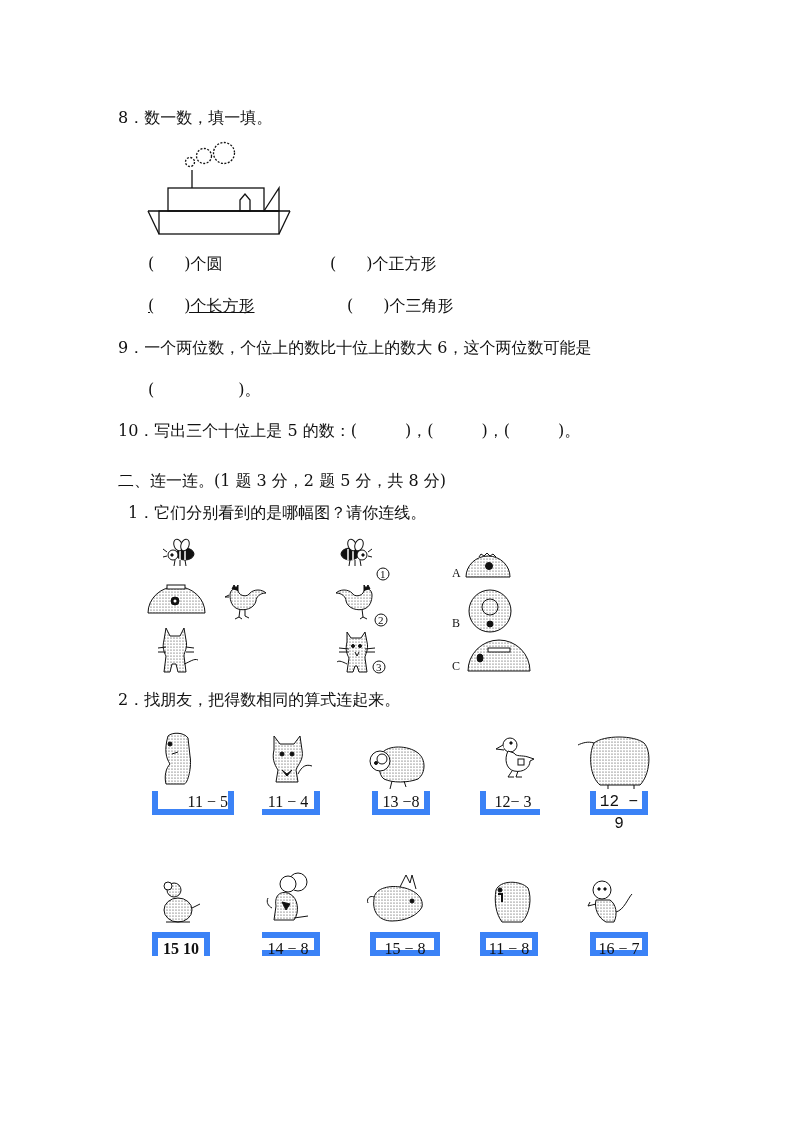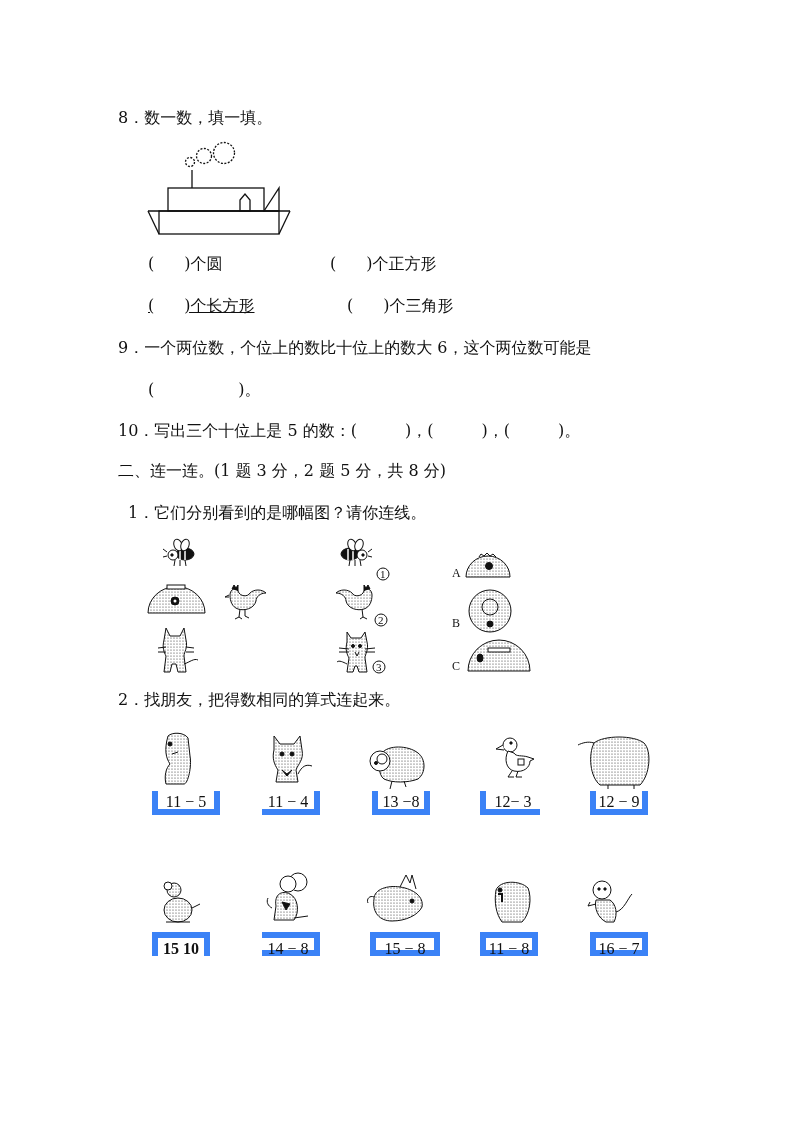--- a/index.html
+++ b/index.html
@@ -64,21 +64,21 @@
 
 <div class="line" style="left:118px; top:338px;">9．一个两位数，个位上的数比十位上的数大 6，这个两位数可能是</div>
 <div class="line" style="left:148px; top:380px;">
   <span>(</span><span class="blank" style="width:84px;"></span><span>)。</span>
 </div>
 
 <div class="line" style="left:118px; top:421px;">
   <span>10．写出三个十位上是 5 的数：(</span><span class="blank" style="width:48px;"></span><span>)，(</span><span class="blank" style="width:48px;"></span><span>)，(</span><span class="blank" style="width:48px;"></span><span>)。</span>
 </div>
 
-<div class="line" style="left:118px; top:461px;">二、连一连。(1 题 3 分，2 题 5 分，共 8 分)</div>
+<div class="line" style="left:118px; top:471px;">二、连一连。(1 题 3 分，2 题 5 分，共 8 分)</div>
 <div class="line" style="left:128px; top:503px;">1．它们分别看到的是哪幅图？请你连线。</div>
 
 <svg style="left:0; top:0;" width="793" height="700">
   <g stroke="#111" stroke-width="1" fill="none">
 
     <g transform="translate(163,540)">
       <ellipse cx="22" cy="14" rx="9" ry="6" fill="#111"></ellipse>
       <line x1="17" y1="9" x2="17" y2="20" stroke="#fff" stroke-width="1.5"></line>
       <line x1="22" y1="8" x2="22" y2="20" stroke="#fff" stroke-width="1.5"></line>
       <circle cx="10" cy="15" r="5" fill="#fff"></circle>
@@ -234,23 +234,23 @@
       <circle cx="14" cy="10" r="9" fill="#fff"></circle>
       <circle cx="11" cy="9" r="1.2" fill="#111"></circle>
       <circle cx="17" cy="9" r="1.2" fill="#111"></circle>
       <path d="M8 20 C 6 28 10 38 18 42 L26 42 C 30 34 28 24 22 20 Z" class="dot-fill"></path>
       <path d="M8 24 L0 26 L2 22"></path>
       <path d="M28 32 C 36 30 40 18 44 14"></path>
     </g>
   </g>
 </svg>
 
-<div class="box no-top" style="left:152px; top:791px; width:68px;">11 − 5</div>
+<div class="box no-top" style="left:152px; top:791px; width:82px;text-align:right;">11 − 5</div>
 <div class="box no-top no-left" style="left:262px; top:791px; width:58px;">11 − 4</div>
 <div class="box no-top" style="left:372px; top:791px; width:58px;">13 −8</div>
 <div class="box no-top no-right" style="left:480px; top:791px; width:60px;">12− 3</div>
-<div class="box no-top" style="left:590px; top:791px; width:58px;">12 − 9</div>
+<div class="box no-top" style="left:590px; top:791px; width:58px;font-family:Liberation Mono, monospace;">12 − 9</div>
 
 <div class="box open-bottom" style="left:152px; top:932px; width:58px; font-weight:bold;">15   10</div>
 <div class="box no-left" style="left:262px; top:932px; width:58px;">14 − 8</div>
 <div class="box" style="left:370px; top:932px; width:70px;">15 − 8</div>
 <div class="box" style="left:480px; top:932px; width:58px;">11 − 8</div>
 <div class="box" style="left:590px; top:932px; width:58px;">16 − 7</div>
 
 </body></html>

